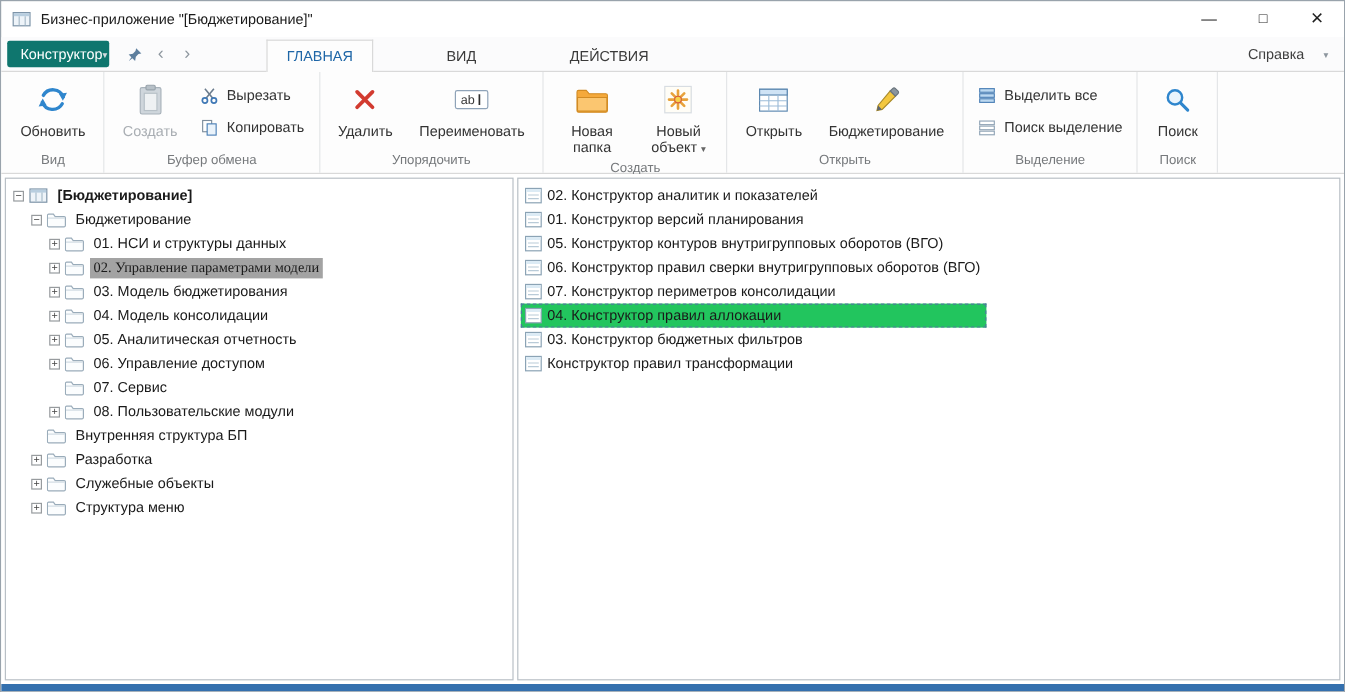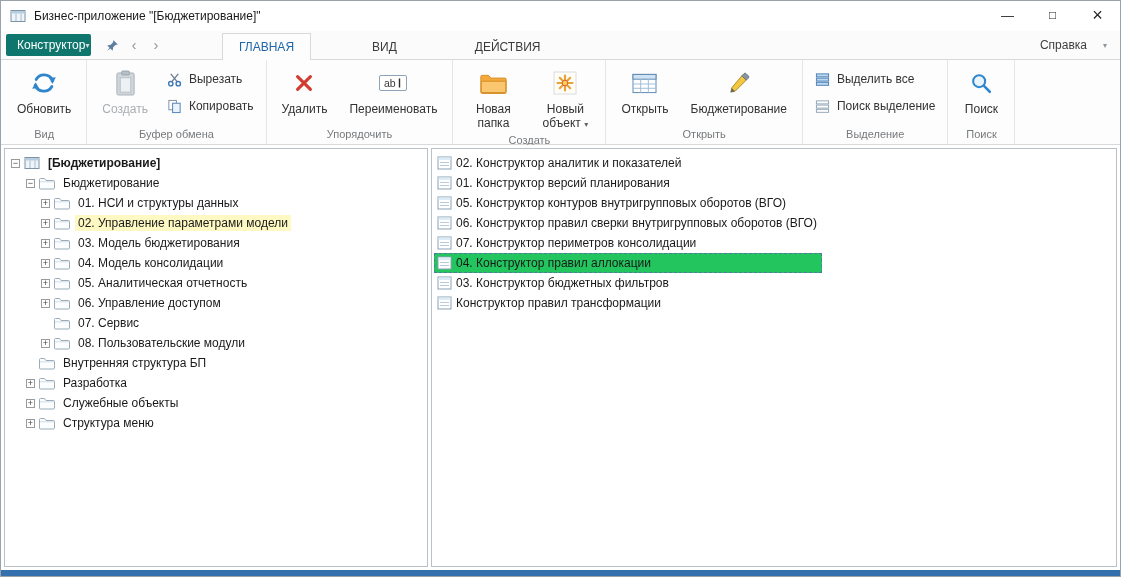--- a/index.html
+++ b/index.html
@@ -63,21 +63,21 @@
   .list-pane { flex:1; padding:4px 2px; }
 
   .tree-row { height:20px; display:flex; align-items:center; white-space:nowrap; }
   .expander { width:9px; height:9px; border:1px solid #979b9e; background:#fff; color:#444;
               display:inline-flex; align-items:center; justify-content:center;
               font:9px/8px "Liberation Sans","DejaVu Sans",sans-serif; margin-right:4px; flex:none; }
   .expander.hidden { visibility:hidden; }
   .node-icon { width:17px; height:14px; margin-right:4px; display:inline-flex; align-items:center; flex:none; }
   .tree-label { padding:1px 3px; }
   .tree-label.bold { font-weight:bold; }
-  .tree-label.selected { background:#fef9c3; }
+  .tree-label.selected { background:#a3a3a3;font-family:Liberation Serif, serif; }
 
   .list-block { display:inline-block; min-width:372px; }
   .list-row { height:20px; display:flex; align-items:center; white-space:nowrap;
               border:1px solid transparent; padding:0 4px 0 2px; }
   .list-row.selected { background:#22c55e; border:1px dashed #4f7a9e; }
   .list-row .node-icon { width:15px; height:14px; }
 
   .status-strip { height:6px; flex:none; background:#3470ae; }
   svg { display:block; }
 </style>

